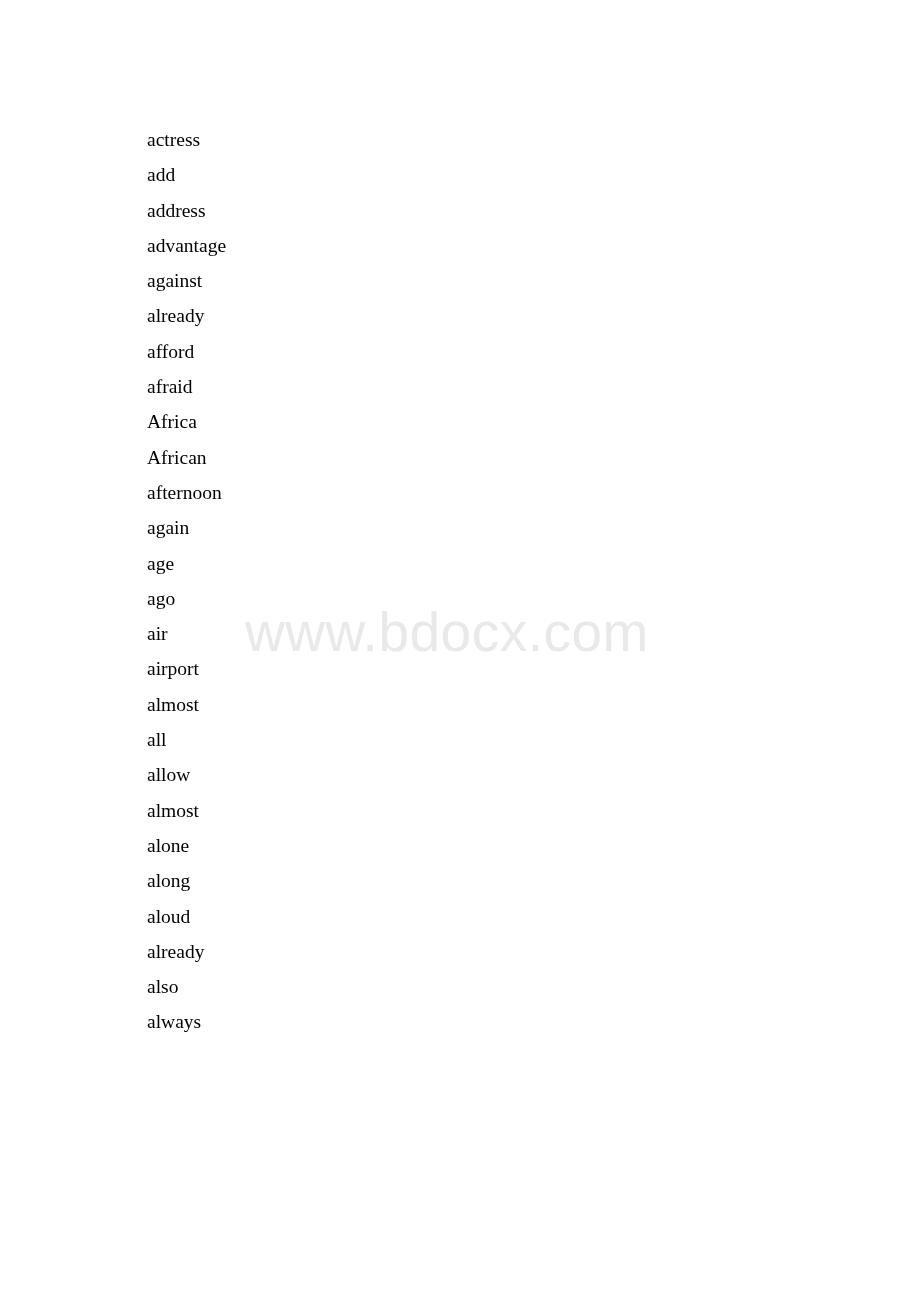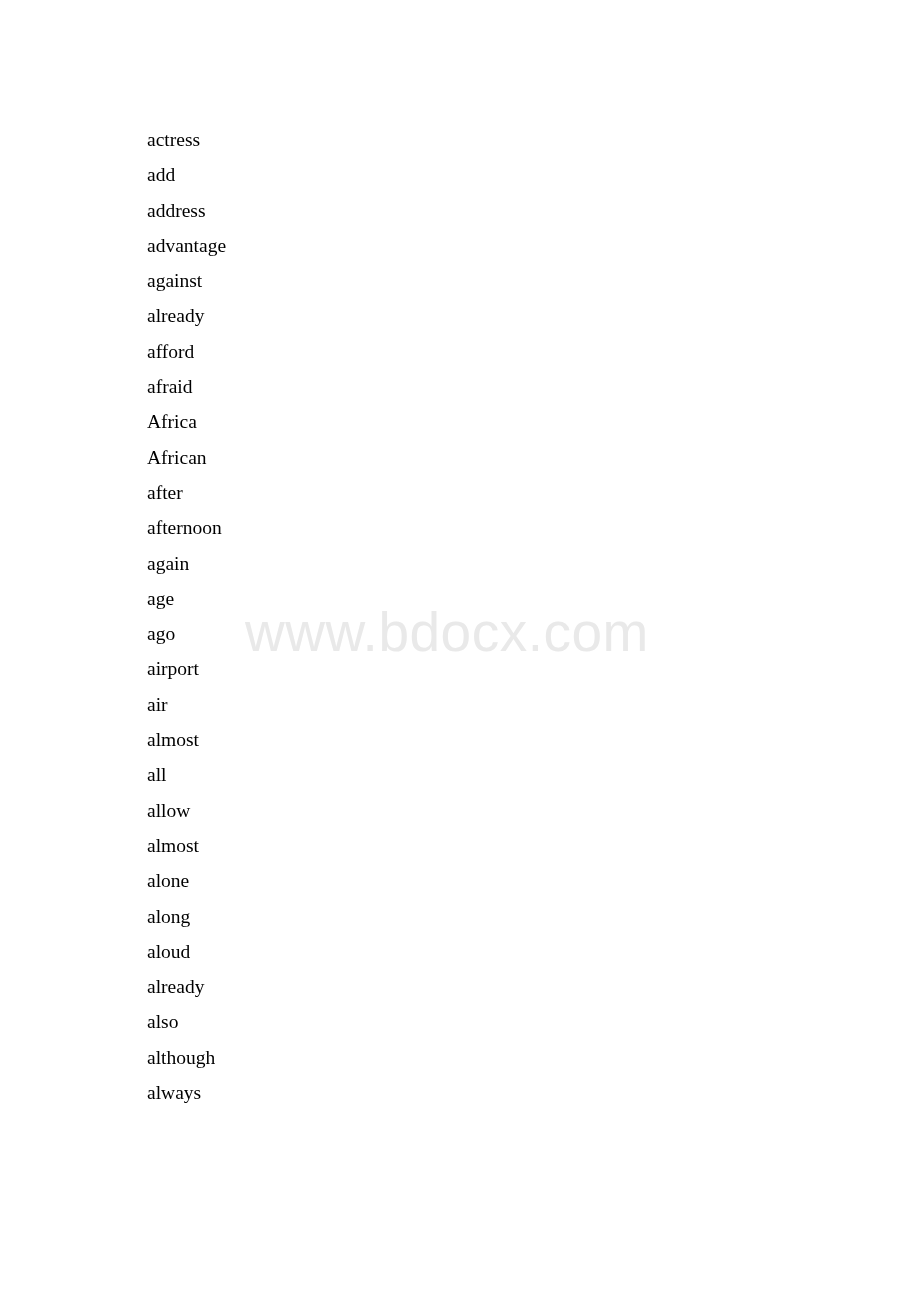--- a/index.html
+++ b/index.html
@@ -79,34 +79,32 @@
       <li class="word-item">actress</li>
       <li class="word-item">add</li>
       <li class="word-item">address</li>
       <li class="word-item">advantage</li>
       <li class="word-item">against</li>
       <li class="word-item">already</li>
       <li class="word-item">afford</li>
       <li class="word-item">afraid</li>
       <li class="word-item">Africa</li>
       <li class="word-item">African</li>
-      <li class="word-item">after</li>
       <li class="word-item">afternoon</li>
       <li class="word-item">again</li>
       <li class="word-item">age</li>
       <li class="word-item">ago</li>
+      <li class="word-item">air</li>
       <li class="word-item">airport</li>
-      <li class="word-item">air</li>
       <li class="word-item">almost</li>
       <li class="word-item">all</li>
       <li class="word-item">allow</li>
       <li class="word-item">almost</li>
       <li class="word-item">alone</li>
       <li class="word-item">along</li>
       <li class="word-item">aloud</li>
       <li class="word-item">already</li>
       <li class="word-item">also</li>
-      <li class="word-item">although</li>
       <li class="word-item">always</li>
     </ul>
   </div>
 
 </div>
 
 </body></html>

